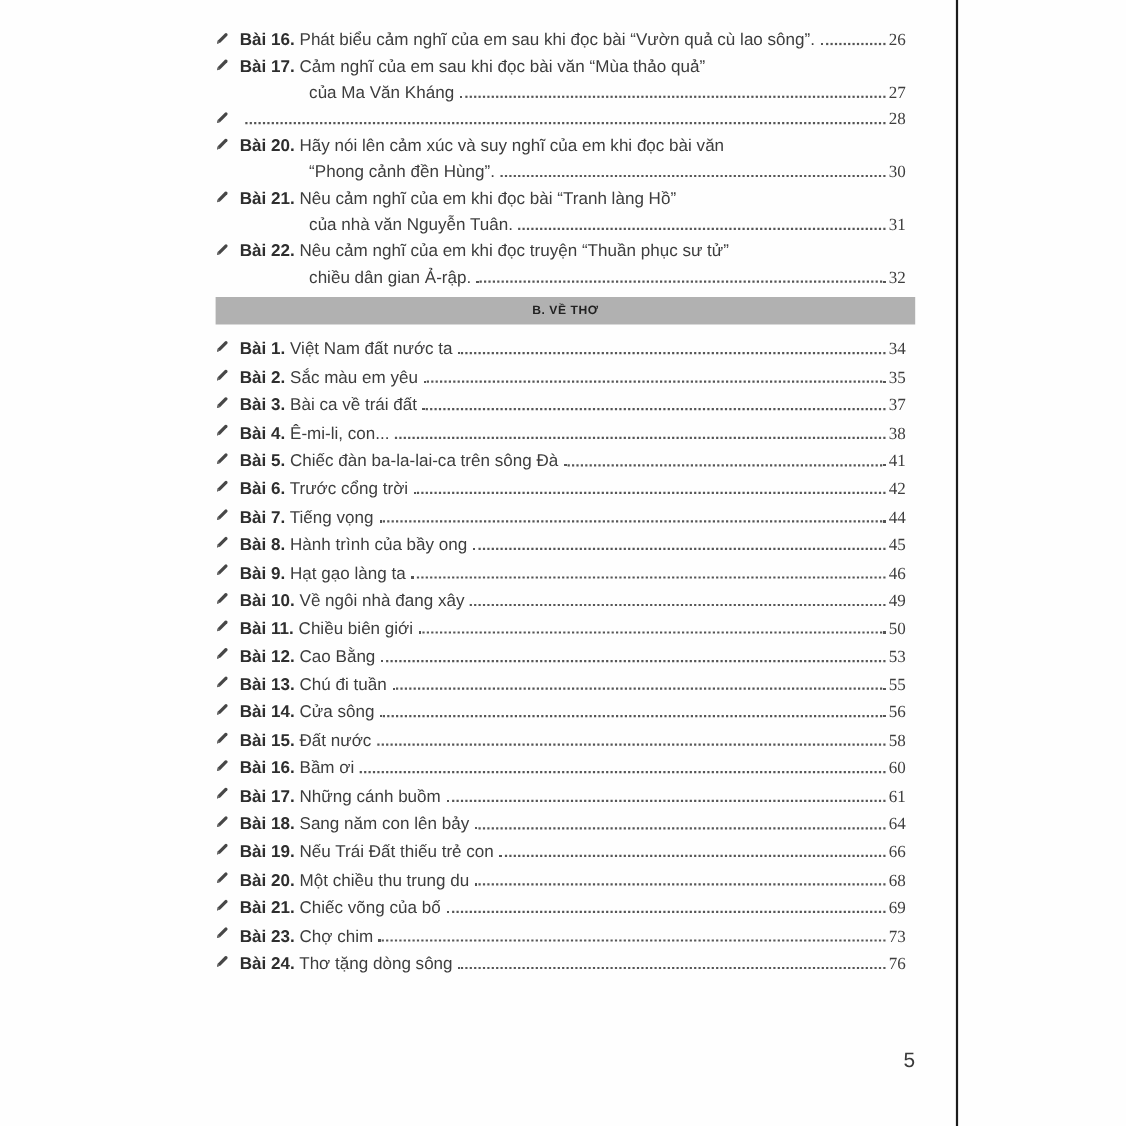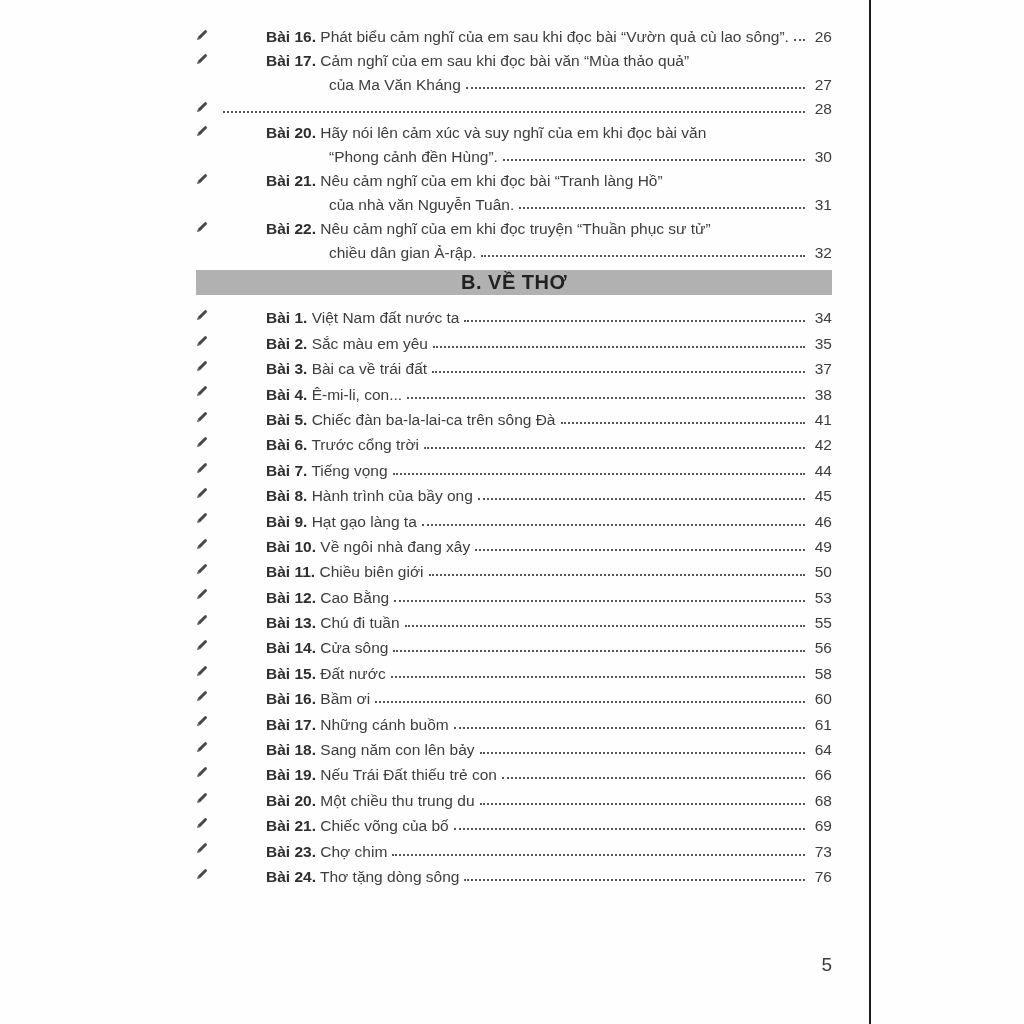--- a/index.html
+++ b/index.html
@@ -18,41 +18,41 @@
     background:var(--edge);
   }
   .toc{
     position:absolute;left:196px;top:22px;width:636px;
     font-size:15.5px;
   }
   .sec{display:block;}
   .section-bar{
     margin:8px 0 7px 0;height:25px;line-height:25px;
     background:var(--bar-bg);color:var(--bar-text);
-    text-align:center;font-weight:bold;font-size:20px;letter-spacing:0.5px;
+    text-align:center;font-weight:bold;font-size:11px;letter-spacing:0.5px;
   }
   .entry{display:flex;align-items:flex-start;}
   .bullet{
     flex:0 0 22px;display:flex;align-items:center;justify-content:flex-start;
     height:24px;
   }
   .sec-b .bullet{height:25.4px;}
   .bullet svg{display:block;}
   .body{flex:1 1 auto;min-width:0;}
   .line{display:flex;align-items:flex-end;height:24px;}
   .sec-b .line{height:25.4px;}
-  .line .txt{white-space:nowrap;flex:0 0 auto;margin-left:48px;}
+  .line .txt{white-space:nowrap;flex:0 0 auto;}
   .label{font-weight:bold;color:var(--label);}
   .cont{padding-left:63px;}
   .leader{
     flex:1 1 auto;min-width:10px;
     border-bottom:2px dotted var(--leader);
     margin:0 3px 5px 5px;
   }
-  .pg{flex:0 0 auto;min-width:24px;text-align:right;}
+  .pg{flex:0 0 auto;min-width:24px;text-align:left;font-family:Liberation Serif, serif;}
   .folio{
     position:absolute;right:192px;top:954px;width:40px;
     text-align:right;font-size:19px;color:#3a3a3a;font-weight:500;
   }
 </style>
 </head>
 <body>
 
 <div class="page-edge"></div>
 

